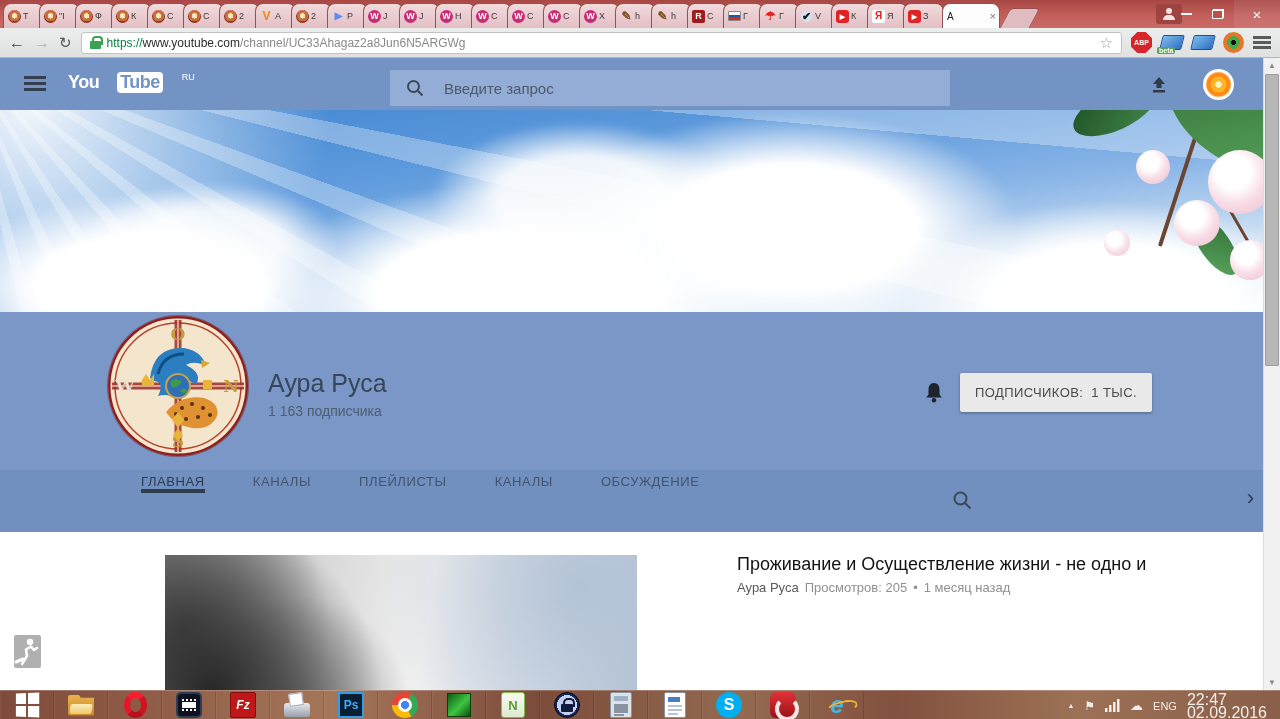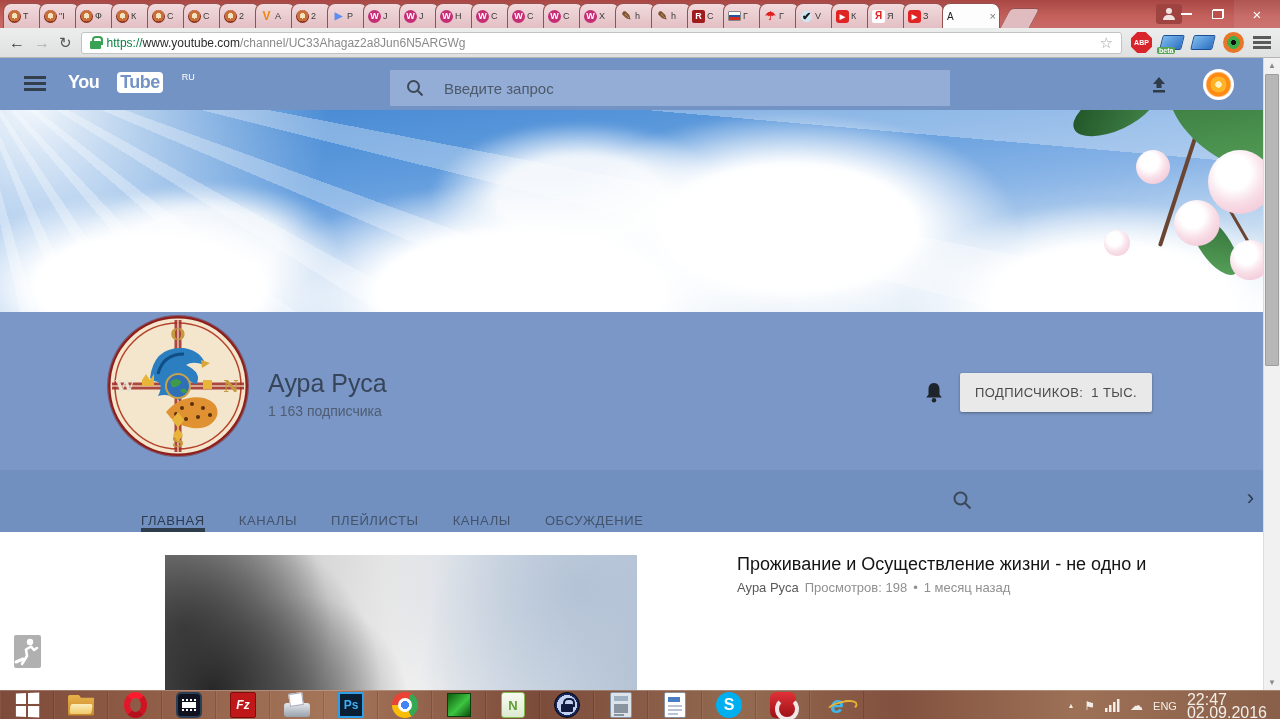--- a/index.html
+++ b/index.html
@@ -110,21 +110,21 @@
 
   
   .channel-strip{position:absolute;left:0;top:254px;width:1280px;height:216px;background:#7b97c7}
   .avatar{position:absolute;left:108px;top:4px;width:140px;height:140px;border-radius:50%;overflow:hidden;box-shadow:0 0 0 1px rgba(120,30,25,0.5)}
   .ch-name{position:absolute;left:268px;top:57px;font-size:25px;color:#36455a}
   .ch-subs{position:absolute;left:268px;top:91px;font-size:14px;color:#4e5d72}
   .bell{position:absolute;left:925px;top:70px}
   .sub-btn{position:absolute;left:960px;top:61px;width:192px;height:39px;background:#e9e9e9;border-radius:2px;box-shadow:0 1px 3px rgba(0,0,0,0.35);display:flex;align-items:center;justify-content:center;font-size:13px;color:#4a4a4a;letter-spacing:0.4px;white-space:pre}
   
   .channel-nav{position:absolute;left:0;top:412px;width:1280px;height:62px;background:#7190c0}
-  .nav-tabs{position:absolute;left:141px;top:0;height:62px;display:flex;align-items:flex-end;gap:34px}
+  .nav-tabs{position:absolute;left:141px;top:0;height:62px;display:flex;align-items:flex-start;gap:48px}
   .nav-tab{font-size:13px;letter-spacing:0.6px;color:#42536b;display:flex;align-items:center;border-bottom:4px solid transparent;padding-top:4px}
   .nav-tab.active{color:#2c3b4d;border-bottom-color:#2e3d4c}
   .nav-search{position:absolute;left:952px;top:20px}
   .chevron{position:absolute;right:26px;top:17px;color:#2e3e50;font-size:22px;line-height:1}
 
   
   .content{position:absolute;left:0;top:474px;width:1180px;height:158px;background:#fff}
   .exit-icon{position:absolute;left:14px;top:103px}
   .thumb{position:absolute;left:165px;top:23px;width:472px;height:160px;background:
     radial-gradient(circle at 10% 85%,rgba(35,35,35,0.95),rgba(35,35,35,0) 38%),
@@ -437,21 +437,21 @@
       <svg class="exit-icon" width="27" height="33" viewBox="0 0 27 33">
         <rect width="27" height="33" rx="2" fill="#b0b0b0"></rect>
         <circle cx="16" cy="7" r="3.2" fill="#fff"></circle>
         <path d="M8 29 L13 21 L12 14.5 L17 11.5 L20 15 L23 13" stroke="#fff" stroke-width="2.6" fill="none" stroke-linecap="round" stroke-linejoin="round"></path>
         <path d="M2 27 L9 24" stroke="#fff" stroke-width="3" stroke-linecap="round"></path>
       </svg>
       <div class="thumb"></div>
       <div class="vid-title">Проживание и Осуществление жизни - не одно и</div>
       <div class="vid-meta">
         <span class="vid-channel">Аура Руса</span>
-        <span>Просмотров: 198</span>
+        <span>Просмотров: 205</span>
         <span>•</span>
         <span>1 месяц назад</span>
       </div>
     </div>
 
     <div class="scrollbar">
       <span class="sb-arrow sb-up">▲</span>
       <span class="sb-thumb"></span>
       <span class="sb-arrow sb-down">▼</span>
     </div>

